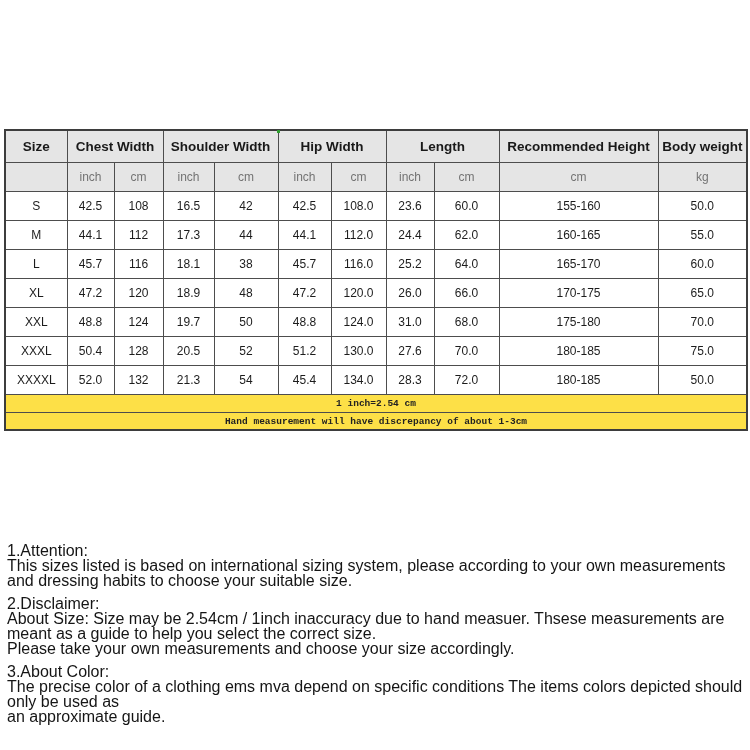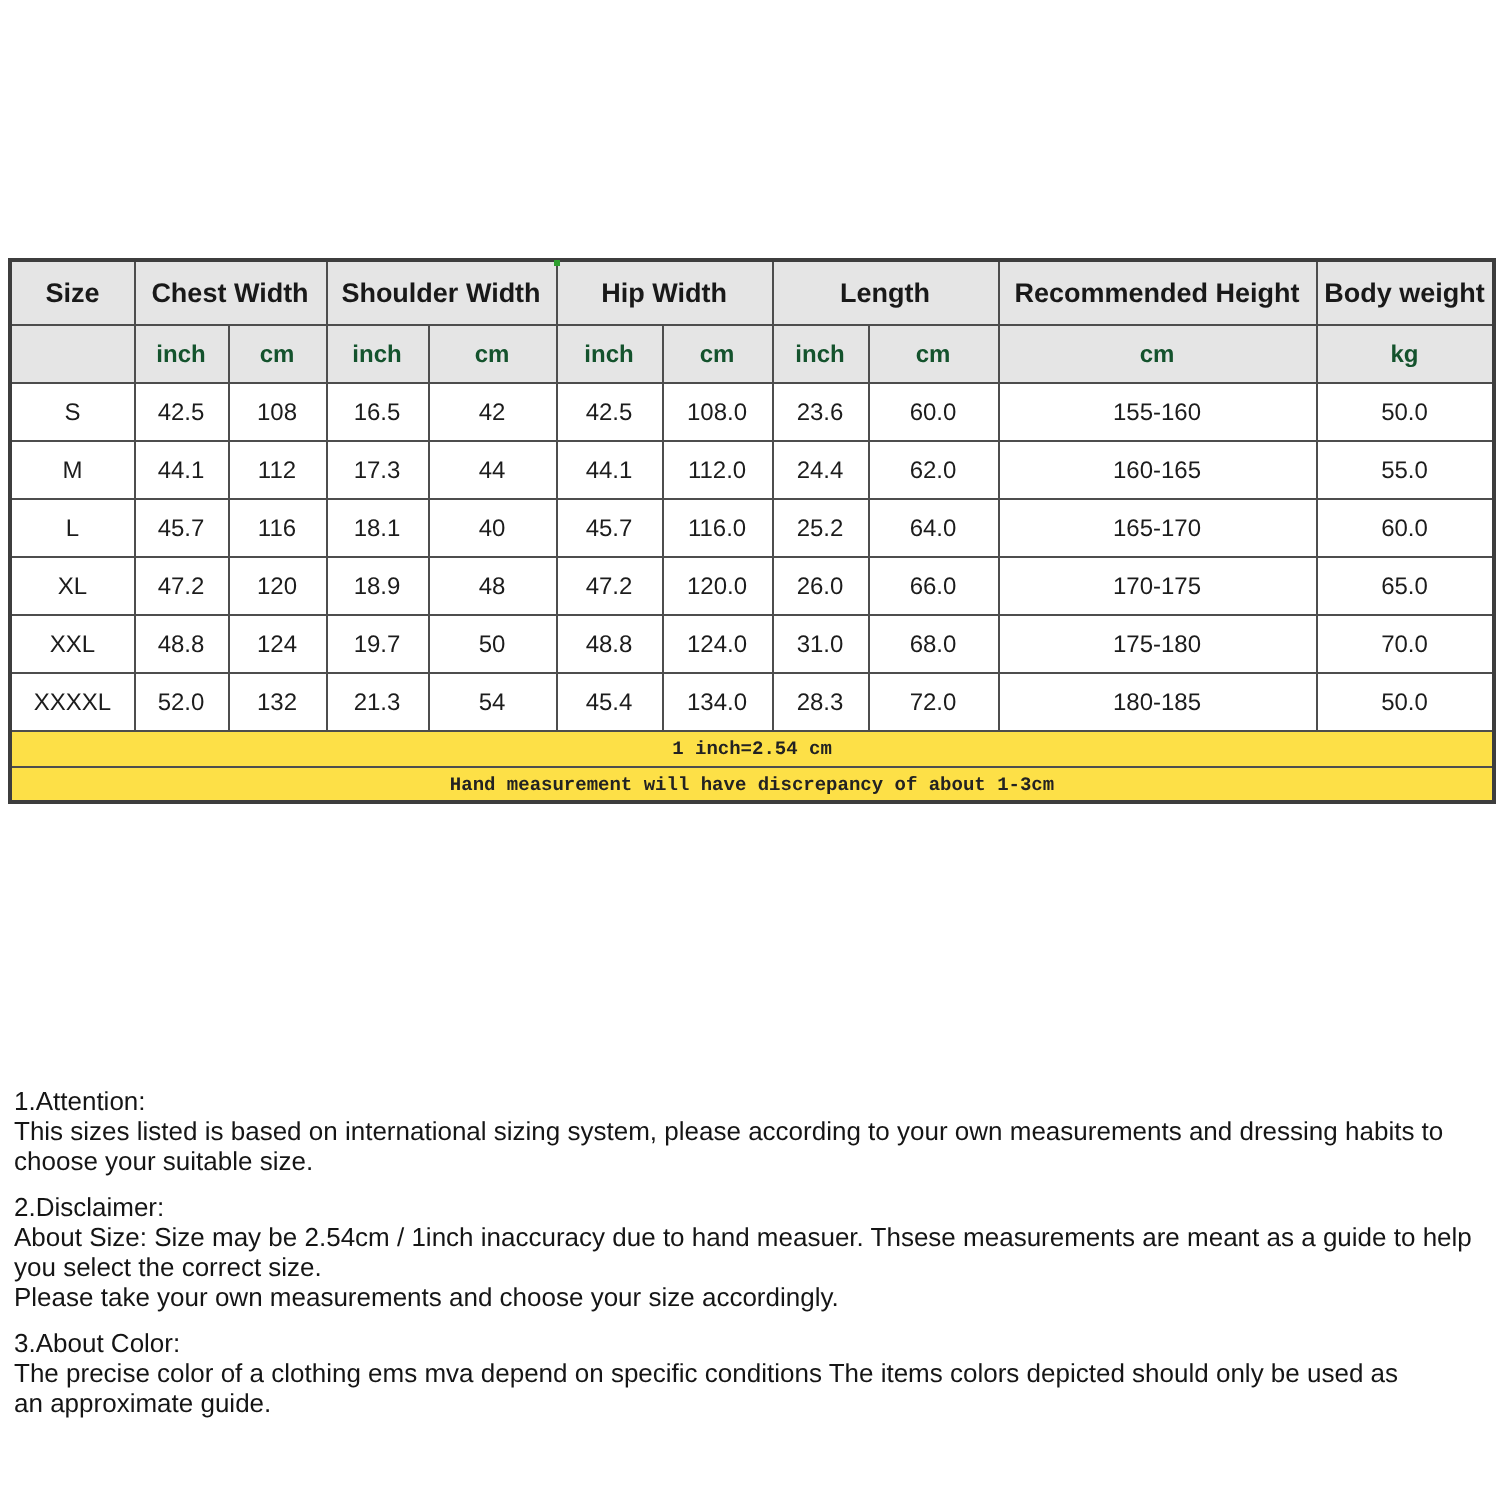--- a/index.html
+++ b/index.html
@@ -22,21 +22,21 @@
   .size-table th, .size-table td {
     border: 1px solid #4d4d4d;
     text-align: center;
     vertical-align: middle;
     padding: 0;
     overflow: hidden;
     white-space: nowrap;
   }
   .size-table thead th { background: #e5e5e5; }
   tr.h1 th { height: 31px; font-size: 13.5px; font-weight: bold; color: #191919; }
-  tr.h2 th { height: 28px; font-size: 12px; font-weight: bold; color: #14532d; }
+  tr.h2 th { height: 28px; font-size: 12px; font-weight: normal; color: #737373; }
   .size-table tbody td { height: 28px; font-size: 12px; background: #ffffff; color: #1c1c1c; }
   .size-table tfoot td {
     font-family: "Liberation Mono", monospace;
     font-weight: bold;
     font-size: 9.5px;
     background: #fde047;
     color: #222222;
   }
   tr.f1 td { height: 17px; }
   tr.f2 td { height: 16px; }
@@ -45,21 +45,21 @@
     position: absolute;
     left: 277px; top: 130px;
     width: 3px; height: 3px;
     background: #2f9e2f;
   }
 
   .notes {
     position: absolute;
     left: 7px; top: 543px;
     width: 740px;
-    font-size: 13px;
+    font-size: 16px;
     line-height: 15px;
     color: #151515;
   }
   .note { margin-bottom: 8px; }
   .note-heading { margin-bottom: 0; }
   .note-line { }
 </style>
 </head>
 <body>
 
@@ -128,21 +128,21 @@
           <td>24.4</td>
           <td>62.0</td>
           <td>160-165</td>
           <td>55.0</td>
         </tr>
         <tr>
           <td>L</td>
           <td>45.7</td>
           <td>116</td>
           <td>18.1</td>
-          <td>40</td>
+          <td>38</td>
           <td>45.7</td>
           <td>116.0</td>
           <td>25.2</td>
           <td>64.0</td>
           <td>165-170</td>
           <td>60.0</td>
         </tr>
         <tr>
           <td>XL</td>
           <td>47.2</td>
@@ -161,20 +161,33 @@
           <td>48.8</td>
           <td>124</td>
           <td>19.7</td>
           <td>50</td>
           <td>48.8</td>
           <td>124.0</td>
           <td>31.0</td>
           <td>68.0</td>
           <td>175-180</td>
           <td>70.0</td>
+        </tr>
+        <tr>
+          <td>XXXL</td>
+          <td>50.4</td>
+          <td>128</td>
+          <td>20.5</td>
+          <td>52</td>
+          <td>51.2</td>
+          <td>130.0</td>
+          <td>27.6</td>
+          <td>70.0</td>
+          <td>180-185</td>
+          <td>75.0</td>
         </tr>
         <tr>
           <td>XXXXL</td>
           <td>52.0</td>
           <td>132</td>
           <td>21.3</td>
           <td>54</td>
           <td>45.4</td>
           <td>134.0</td>
           <td>28.3</td>

